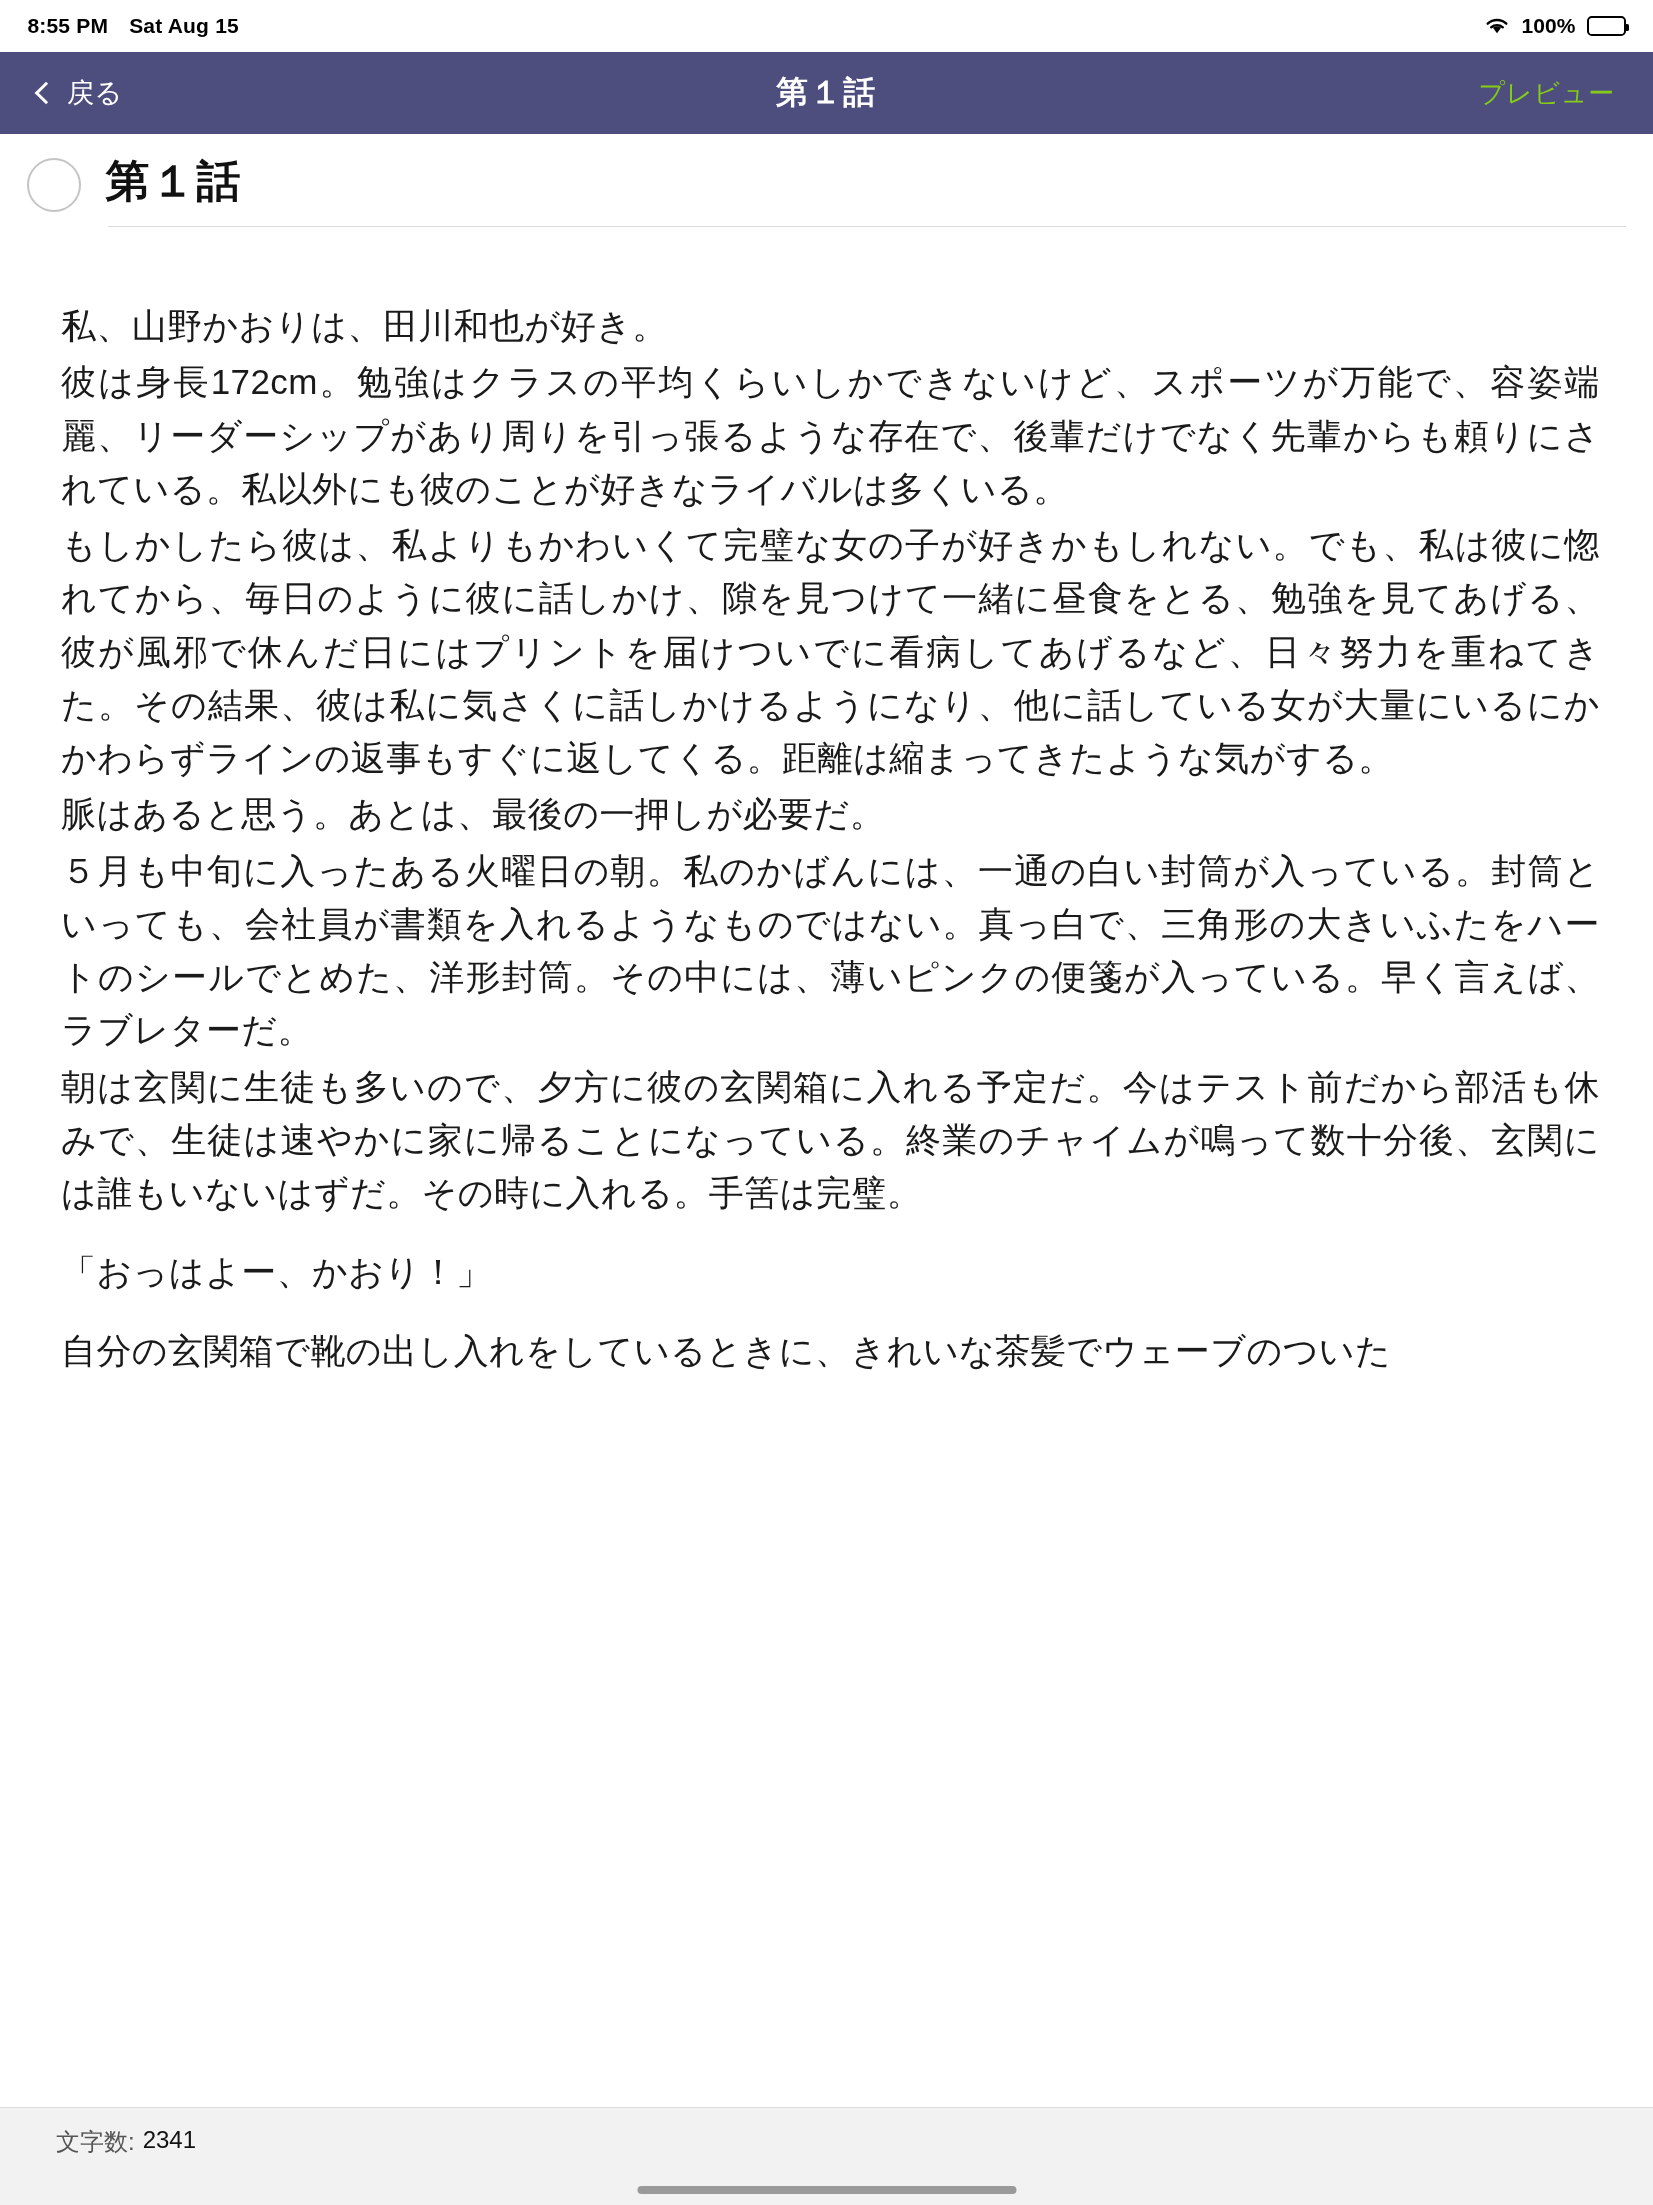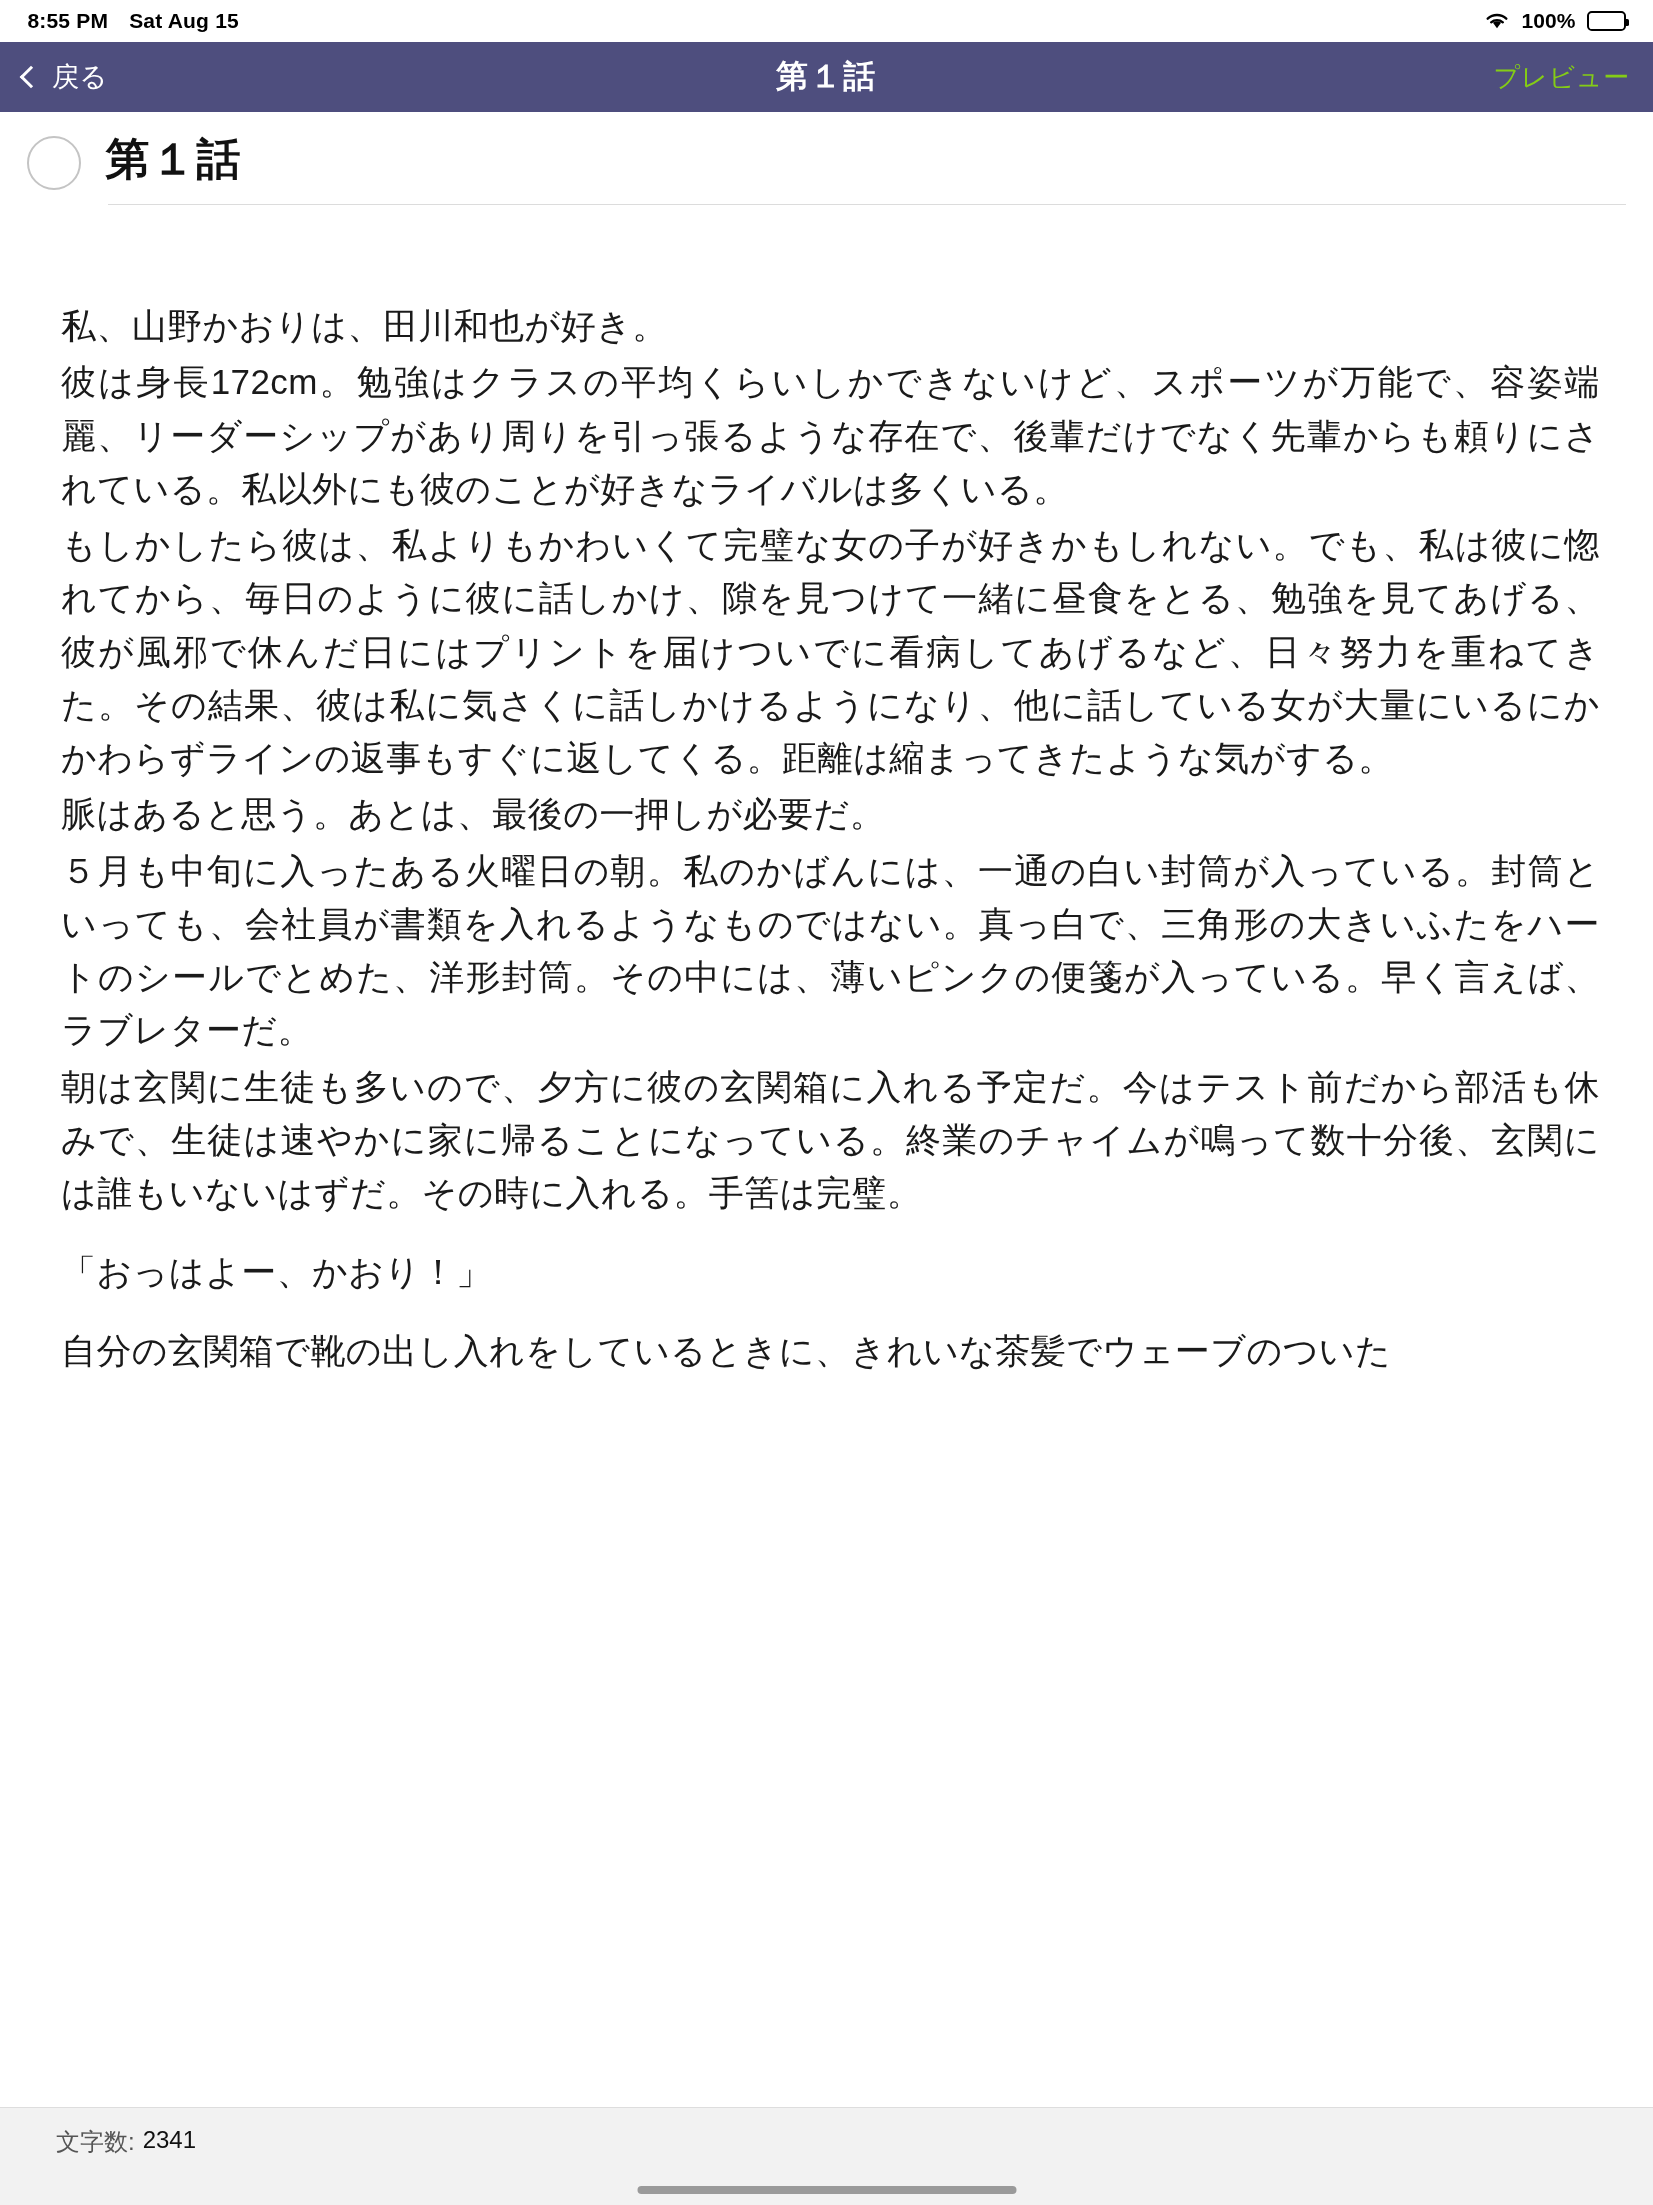--- a/index.html
+++ b/index.html
@@ -11,21 +11,21 @@
     width: 1653px;
     height: 2205px;
     font-family: "Liberation Sans", sans-serif;
     -webkit-font-smoothing: antialiased;
     overflow: hidden;
     position: relative;
   }
 
   
   .status-bar {
-    height: 42px;
+    height: 52px;
     display: flex;
     align-items: center;
     padding: 0 27.4px;
     box-sizing: border-box;
     font-size: 21px;
     color: #000;
     background: #ffffff;
   }
   .status-left {
     display: flex;
@@ -64,28 +64,28 @@
     border-radius: 0 1.6px 1.6px 0;
   }
   .battery-fill {
     background: #000;
     height: 100%;
     border-radius: 1.6px;
   }
 
   
   .nav-bar {
-    height: 70px;
+    height: 82px;
     background: #4e4e7e;
     display: flex;
     align-items: center;
     position: relative;
     color: #ffffff;
     box-sizing: border-box;
-    padding: 0 23px;
+    padding: 0 38px;
   }
   .nav-back {
     display: flex;
     align-items: center;
     gap: 11.3px;
     font-size: 27.4px;
     color: #ffffff;
     cursor: pointer;
   }
   .chev {

